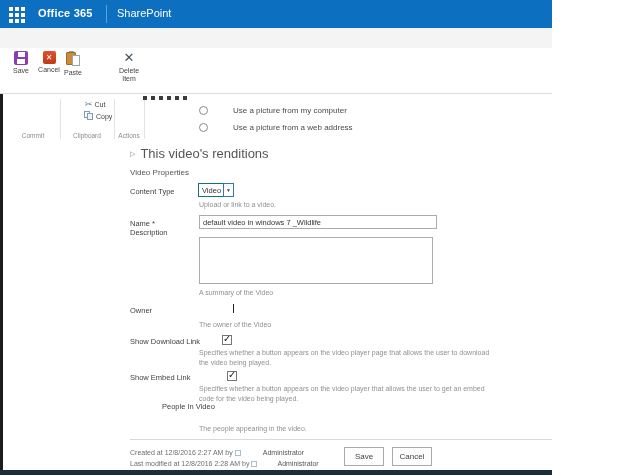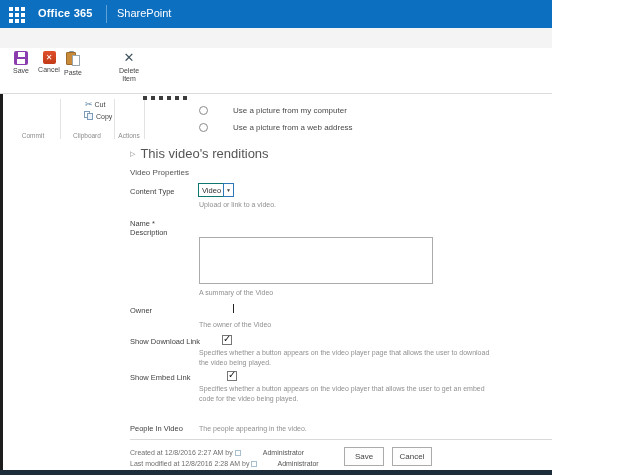--- a/index.html
+++ b/index.html
@@ -184,20 +184,21 @@
   <div class="flabel" style="top:187px;">Content Type</div>
   <div class="select">
     <span class="select-text">Video</span>
     <span class="select-arrow">
         <span>▼</span>
       </span>
   </div>
   <div class="fhelp" style="top:200px;">Upload or link to a video.</div>
 
   <div class="flabel" style="top:219px;">Name *</div>
+  <input class="tinput" style="top: 215px;" value="default video in windows 7 _Wildlife">
 
   <div class="flabel" style="top:228px;">Description</div>
   <textarea class="desc-area" style=""></textarea>
   <div class="fhelp" style="top:288px;">A summary of the Video</div>
 
   <div class="flabel" style="top:306px;">Owner</div>
   <div class="caret"></div>
   <div class="fhelp" style="top:320px;">The owner of the Video</div>
 
   <div class="flabel" style="top:337px;">Show Download Link</div>
@@ -205,21 +206,21 @@
     <span class="mark">✓</span>
   </div>
   <div class="fhelp" style="top:348px;">Specifies whether a button appears on the video player page that allows the user to download the video being played.</div>
 
   <div class="flabel" style="top:373px;">Show Embed Link</div>
   <div class="cb" style="left:227px; top:371px;">
     <span class="mark">✓</span>
   </div>
   <div class="fhelp" style="top:384px;">Specifies whether a button appears on the video player that allows the user to get an embed code for the video being played.</div>
 
-  <div class="flabel" style="top:424px;">People In Video</div>
+  <div class="flabel" style="top:402px;margin-left:32px;">People In Video</div>
   <div class="fhelp" style="top:424px;">The people appearing in the video.</div>
 
   <div class="fdivider"></div>
   <div class="footline" style="top:449px;">
     <span>Created at 12/8/2016 2:27 AM by</span>
     <span class="presence-box"></span>
     <span class="admin" style="margin-left:22px;">Administrator</span>
   </div>
   <div class="footline" style="top:460px;">
     <span>Last modified at 12/8/2016 2:28 AM by</span>

